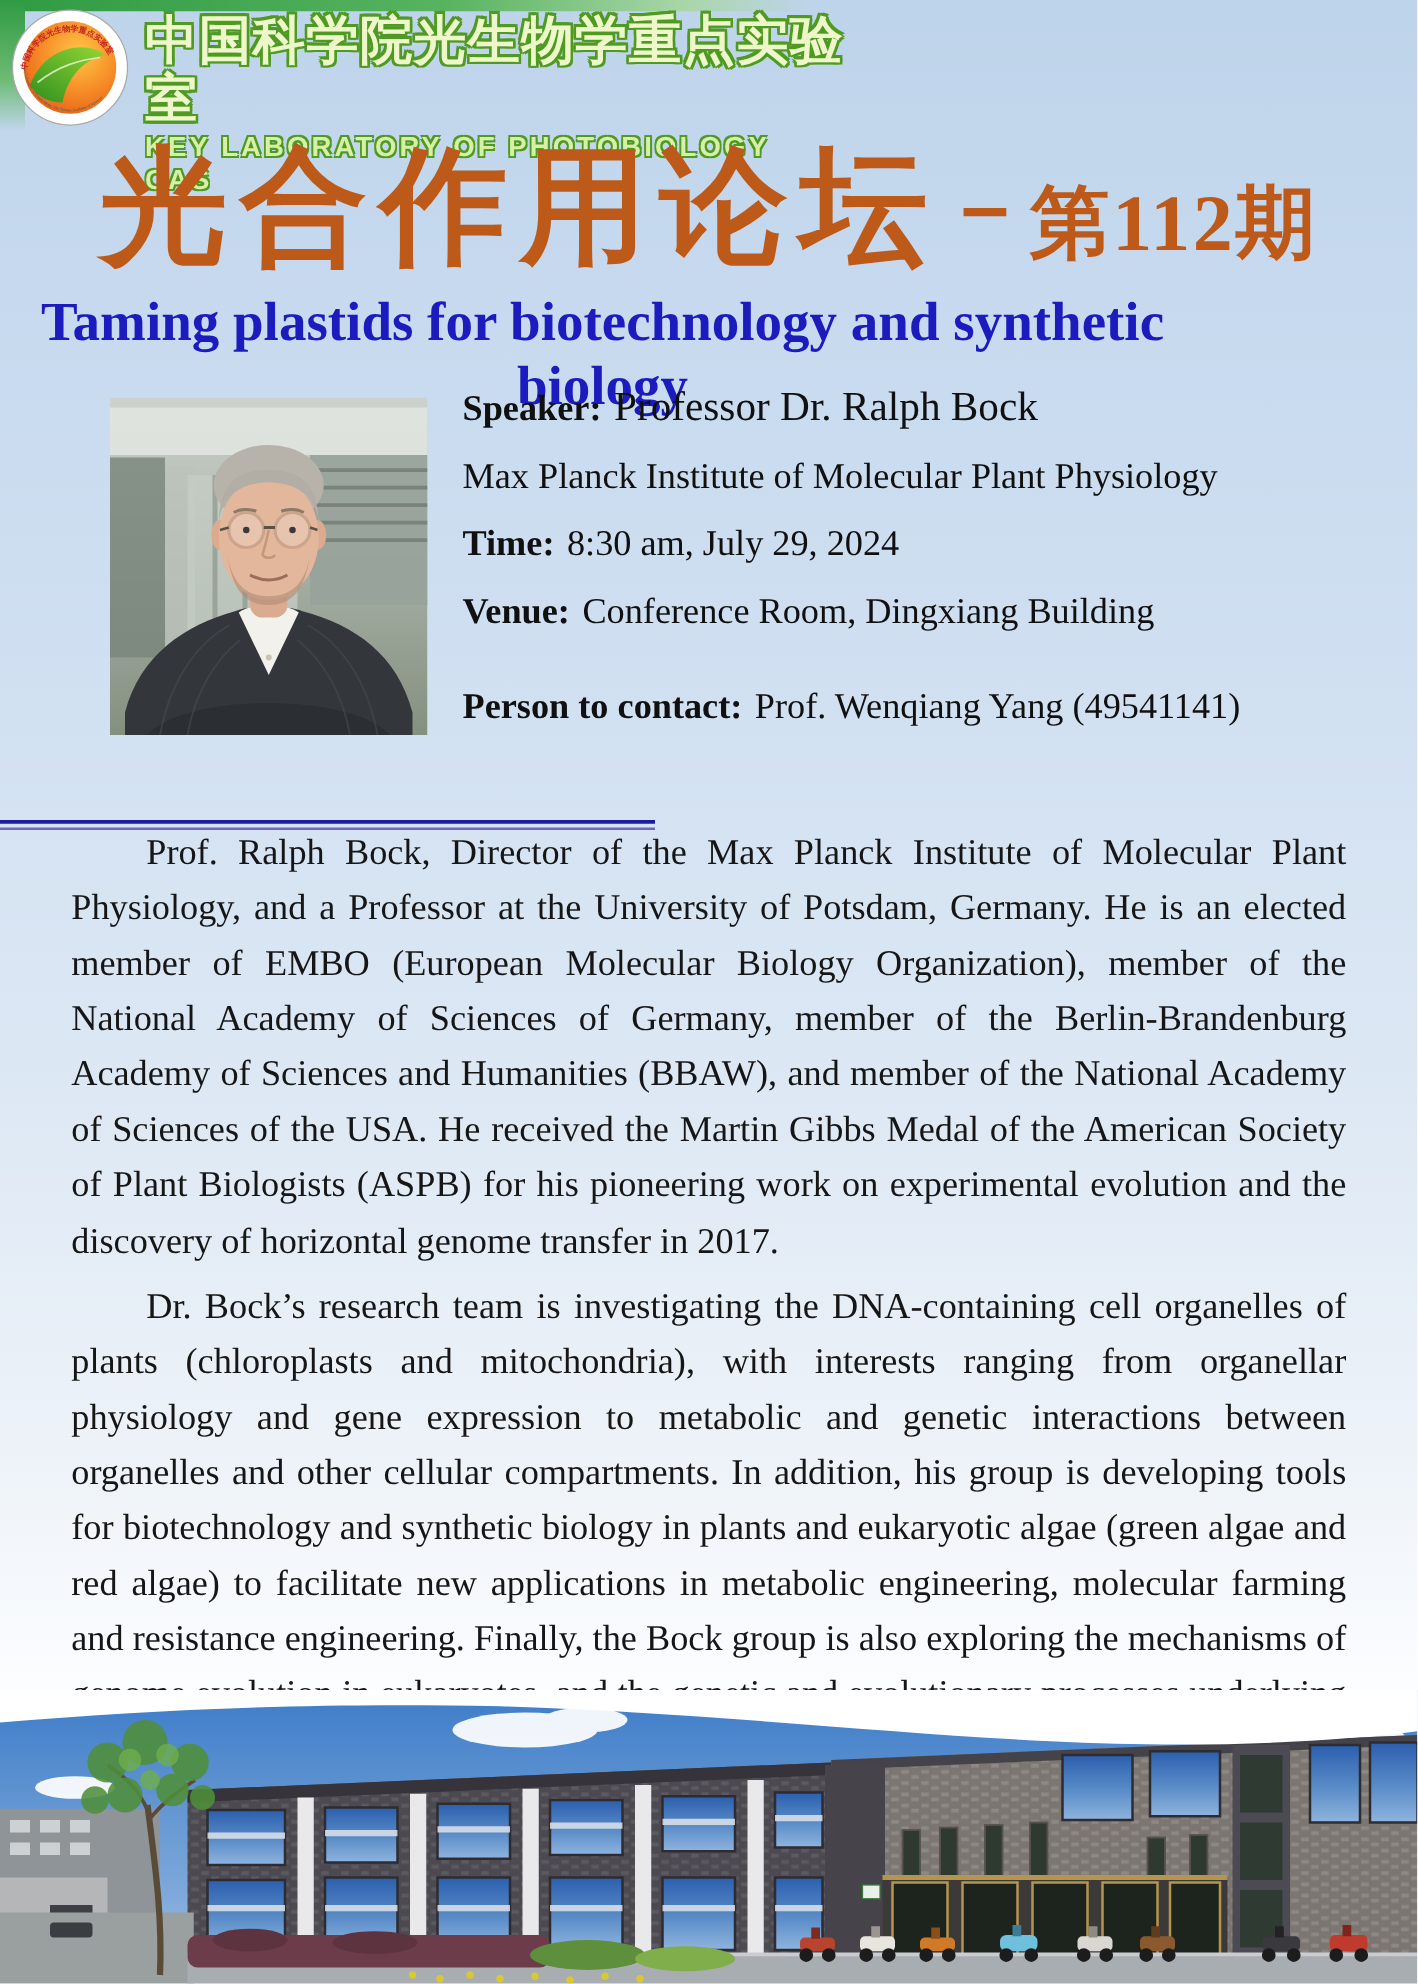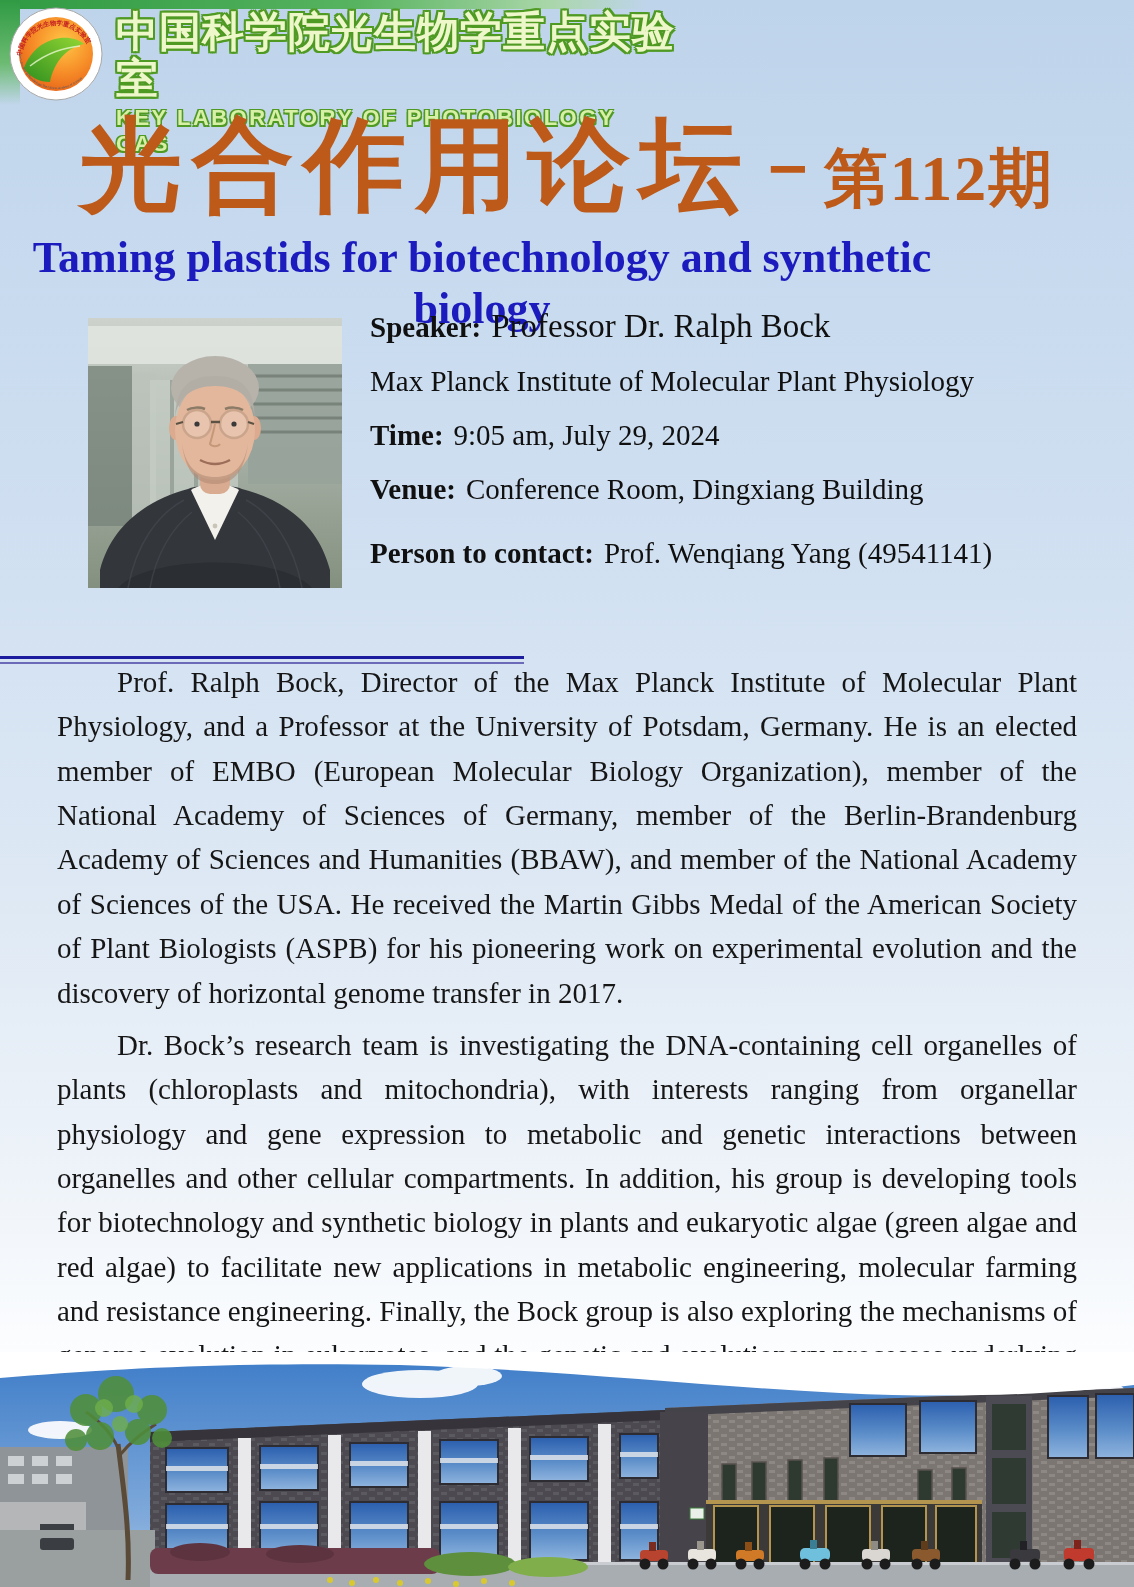--- a/index.html
+++ b/index.html
@@ -149,23 +149,23 @@
     <path d="M 127,106 C 125,116 123,122 122,126 C 124,129 130,129 132,126" stroke="#c49878" stroke-width="2" fill="none"></path>
     <path d="M 112,142 Q 127,150 142,142" stroke="#9c6d59" stroke-width="2.4" fill="none"></path>
   </svg>
 
   <div class="speaker-details">
     <div class="detail-line">
       <span class="detail-label">Speaker:</span><span class="speaker-name">Professor Dr. Ralph Bock</span>
     </div>
     <div class="detail-line">Max Planck Institute of Molecular Plant Physiology</div>
     <div class="detail-line">
-      <span class="detail-label">Time:</span><span>9:05 am,  July 29, 2024</span>
-    </div>
-    <div class="detail-line" style="margin-bottom:28px;margin-top:10px;">
+      <span class="detail-label">Time:</span><span>8:30 am,  July 29, 2024</span>
+    </div>
+    <div class="detail-line" style="margin-bottom:40px;margin-top:10px;">
       <span class="detail-label">Venue:</span><span>Conference Room, Dingxiang Building</span>
     </div>
     <div class="detail-line">
       <span class="detail-label">Person to contact:</span><span>Prof. Wenqiang Yang (49541141)</span>
     </div>
   </div>
 
   <div class="rule1"></div>
   <div class="rule2"></div>
 

